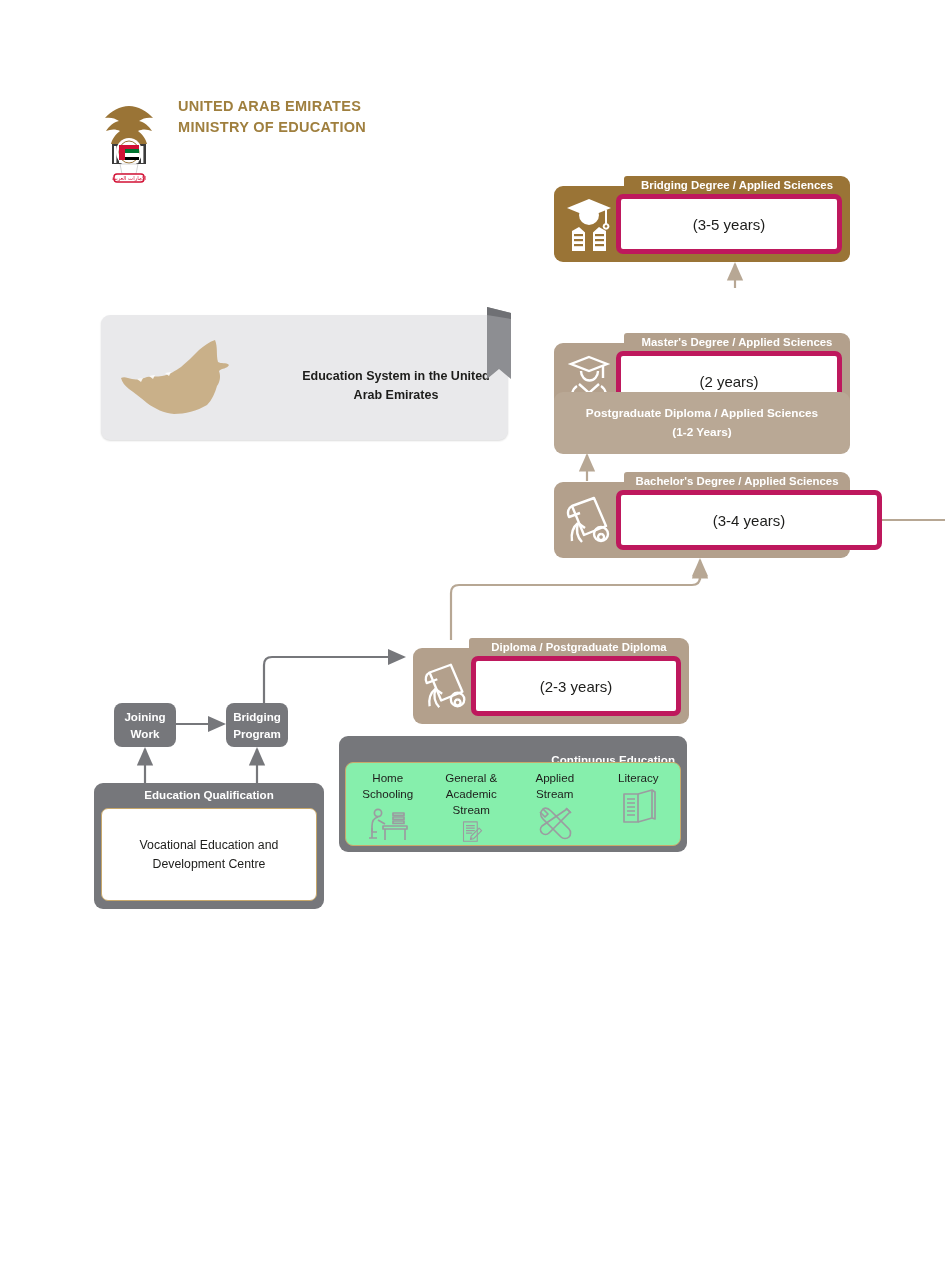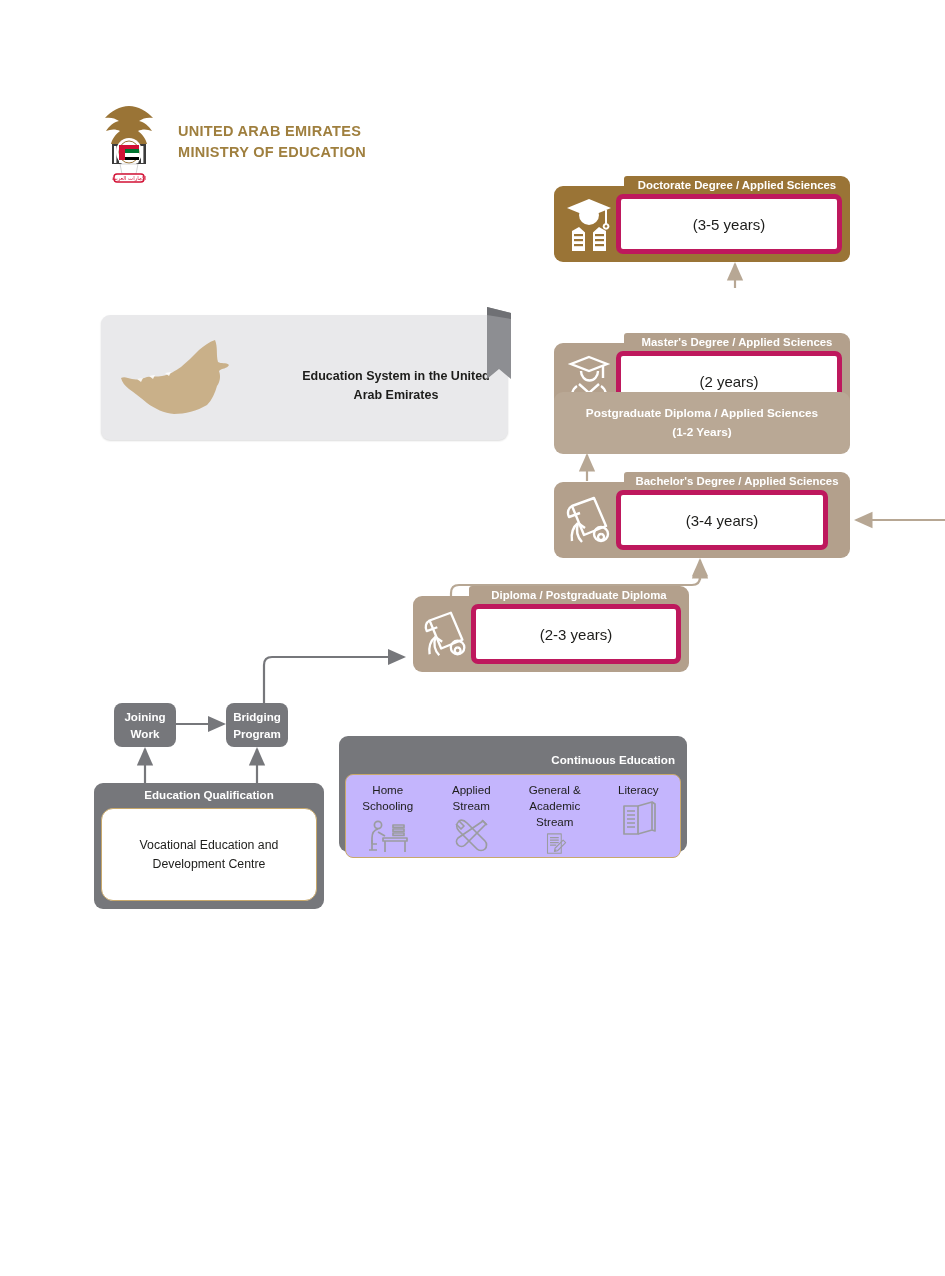--- a/index.html
+++ b/index.html
@@ -28,21 +28,21 @@
     width: 945px; height: 1276px;
     pointer-events: none;
   }
 
   
   .logo-block {
     position: absolute;
     left: 94px;
     top: 96px;
     display: flex;
-    align-items: center;
+    align-items: flex-start;
   }
   .logo-mark { width: 70px; height: 92px; }
   .logo-text {
     margin-left: 14px;
     color: #9f7f3e;
     font-weight: bold;
     font-size: 14.5px;
     line-height: 21px;
     letter-spacing: 0.3px;
     white-space: nowrap;
@@ -180,21 +180,21 @@
     font-weight: bold;
   }
   .voc-inner {
     position: absolute;
     left: 7px;
     top: 25px;
     width: 216px;
     height: 93px;
     background: #ffffff;
     border: 1px solid #c8a86a;
-    border-radius: 12px;
+    border-radius: 7px;
     box-sizing: border-box;
     display: flex;
     align-items: center;
     justify-content: center;
     text-align: center;
     font-size: 12.3px;
     line-height: 19px;
     color: #1d1d1b;
   }
 
@@ -216,24 +216,24 @@
     line-height: 22px;
     color: #ffffff;
     font-size: 11.6px;
     font-weight: bold;
     padding: 13px 12px;
     white-space: nowrap;
   }
   .ce-inner {
     position: absolute;
     left: 6px;
-    top: 38px;
+    top: 26px;
     width: 336px;
     height: 84px;
-    background: #c4b5fd;
+    background: #86efac;
     border: 1px solid #c8a86a;
     border-radius: 8px;
     box-sizing: border-box;
     display: flex;
     justify-content: space-between;
   }
   .ce-col {
     flex: 1;
     display: flex;
     flex-direction: column;
@@ -325,21 +325,21 @@
     </svg>
     <div class="title-card-text">Education System in the United Arab Emirates</div>
   </div>
   <svg class="ribbon" viewBox="0 0 24 80">
     <path d="M0,0 L24,6 L24,72 L12,62 L0,72 Z" fill="#8d8e92"></path>
     <path d="M0,0 L24,6 L24,12 L0,8 Z" fill="#6f7074"></path>
   </svg>
 
   <div class="tbox" style="left:554px; top:176px; width:296px; height:86px;">
     <div class="body" style="left:0; top:10px; width:296px; height:76px; background:#9a7436;"></div>
-    <div class="tab" style="left:70px; width:226px; background:#9a7436;">Doctorate Degree / Applied  Sciences</div>
+    <div class="tab" style="left:70px; width:226px; background:#9a7436;">Bridging Degree / Applied  Sciences</div>
     <div class="glyph" style="left:7px; top:18px; width:56px; height:60px;">
       <svg viewBox="0 0 56 60" width="56" height="60">
         <g fill="#ffffff">
           <path d="M28,5 L50,14 L28,23 L6,14 Z"></path>
           <circle cx="28" cy="21" r="10"></circle>
           <path d="M45,16 L45,30 M45,30 a2.4,2.4 0 1,0 0.1,0" stroke="#ffffff" stroke-width="2" fill="none"></path>
           <path d="M18,33 L28,42 L38,33 L45,37 L45,57 L11,57 L11,37 Z"></path>
         </g>
         <g fill="#9a7436">
           <path d="M24,36 L28,41 L32,36 L32,57 L24,57 Z"></path>
@@ -389,24 +389,24 @@
           <path d="M11,16 L33,8 L45,36 L23,45 Z"></path>
           <path d="M11,16 C7,18 6,23 8,27 L19,23"></path>
           <ellipse cx="40" cy="44" rx="7" ry="7"></ellipse>
           <path d="M40,44 a3,3 0 1,0 0.1,0"></path>
           <path d="M17,33 C12,37 10,44 11,51"></path>
           <path d="M17,33 C15,40 16,47 21,52"></path>
           <path d="M17,33 L24,38"></path>
         </g>
       </svg>
     </div>
-    <div class="inner" style="left:62px; top:18px; width:212px; height:60px;text-align:right;">(3-4 years)</div>
-  </div>
-
-  <div class="tbox" style="left:413px; top:586px; width:276px; height:70px;">
+    <div class="inner" style="left:62px; top:18px; width:266px; height:60px;text-align:right;">(3-4 years)</div>
+  </div>
+
+  <div class="tbox" style="left:413px; top:638px; width:276px; height:70px;">
     <div class="body" style="left:0; top:10px; width:276px; height:76px; background:#b3a08c;"></div>
     <div class="tab" style="left:56px; width:220px; background:#b3a08c;">Diploma / Postgraduate Diploma</div>
     <div class="glyph" style="left:6px; top:18px; width:54px; height:60px;">
       <svg viewBox="0 0 56 60" width="54" height="60">
         <g fill="none" stroke="#ffffff" stroke-width="2.4" stroke-linejoin="round">
           <path d="M11,16 L33,8 L45,36 L23,45 Z"></path>
           <path d="M11,16 C7,18 6,23 8,27 L19,23"></path>
           <ellipse cx="40" cy="44" rx="7" ry="7"></ellipse>
           <path d="M40,44 a3,3 0 1,0 0.1,0"></path>
           <path d="M17,33 C12,37 10,44 11,51"></path>
@@ -444,46 +444,46 @@
             <path d="M17,22 L41,22 L41,25 L17,25 Z"></path>
             <path d="M19,25 L19,36 M39,25 L39,36"></path>
             <rect x="27" y="17" width="11" height="2.4"></rect>
             <rect x="27" y="13" width="11" height="2.4"></rect>
             <rect x="27" y="9" width="11" height="2.4"></rect>
           </g>
         </svg>
       </div>
 
       <div class="ce-col">
+        <div class="ce-label">General &amp;
+Academic Stream</div>
+        <svg class="ce-icon" width="40" height="40" viewBox="0 0 40 40">
+          <g fill="none" stroke="#9b9ca0" stroke-width="1.7" stroke-linejoin="round">
+            <path d="M8,3 L30,3 L30,34 L8,34 Z"></path>
+            <path d="M12,9 L26,9 M12,13 L26,13 M12,17 L26,17 M12,21 L22,21"></path>
+            <path d="M33,13 L37,17 L24,30 L19,31 L20,26 Z"></path>
+            <path d="M19,31 L22,28"></path>
+          </g>
+        </svg>
+      </div>
+
+      <div class="ce-col">
         <div class="ce-label">Applied
 Stream</div>
         <svg class="ce-icon" width="40" height="40" viewBox="0 0 40 40">
           <g fill="none" stroke="#9b9ca0" stroke-width="1.7" stroke-linejoin="round">
             <path d="M8,5 C5,8 5,12 8,15 L26,33 C28,35 32,35 34,33 C36,31 36,27 34,25 L16,7 C13,4 11,3 8,5 Z"></path>
             <path d="M8,5 L13,10 L10,13 L5,8"></path>
             <path d="M32,5 L35,8 L14,29 C12,31 9,31 7,29 C5,27 5,24 7,22 Z"></path>
             <path d="M31,4 L36,9"></path>
           </g>
         </svg>
       </div>
 
       <div class="ce-col">
-        <div class="ce-label">General &amp;
-Academic Stream</div>
-        <svg class="ce-icon" width="40" height="40" viewBox="0 0 40 40">
-          <g fill="none" stroke="#9b9ca0" stroke-width="1.7" stroke-linejoin="round">
-            <path d="M8,3 L30,3 L30,34 L8,34 Z"></path>
-            <path d="M12,9 L26,9 M12,13 L26,13 M12,17 L26,17 M12,21 L22,21"></path>
-            <path d="M33,13 L37,17 L24,30 L19,31 L20,26 Z"></path>
-            <path d="M19,31 L22,28"></path>
-          </g>
-        </svg>
-      </div>
-
-      <div class="ce-col">
         <div class="ce-label">Literacy</div>
         <svg class="ce-icon" width="40" height="40" viewBox="0 0 40 40">
           <g fill="none" stroke="#9b9ca0" stroke-width="1.7" stroke-linejoin="round">
             <path d="M6,6 L20,6 L20,34 L6,34 Z"></path>
             <path d="M20,6 L34,2 L34,30 L20,34"></path>
             <path d="M9,11 L17,11 M9,15 L17,15 M9,19 L17,19 M9,23 L17,23 M9,27 L17,27"></path>
             <path d="M34,2 L37,4 L37,31 L34,30"></path>
           </g>
         </svg>
       </div>

